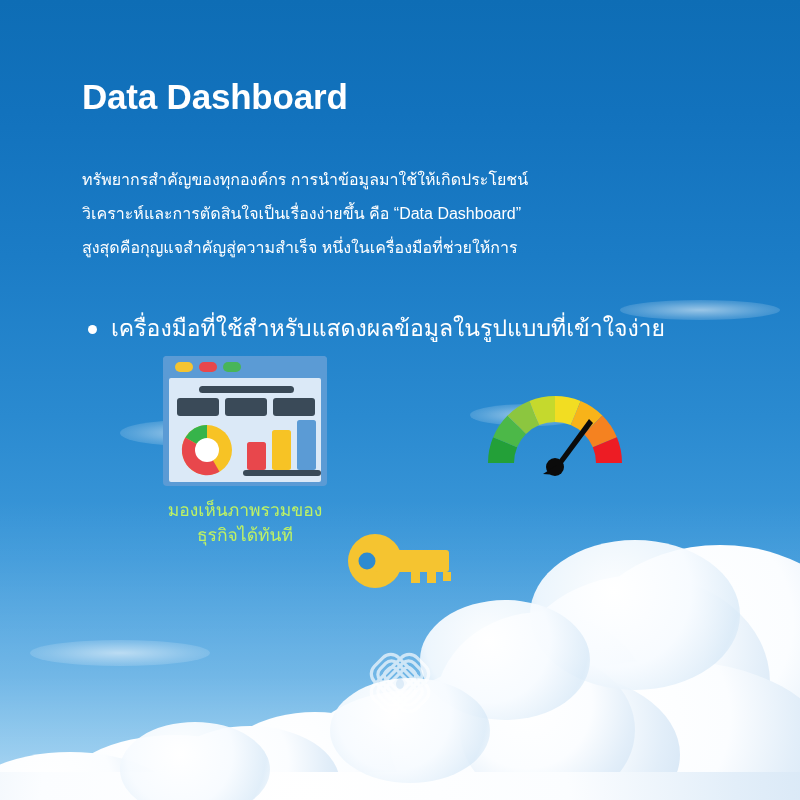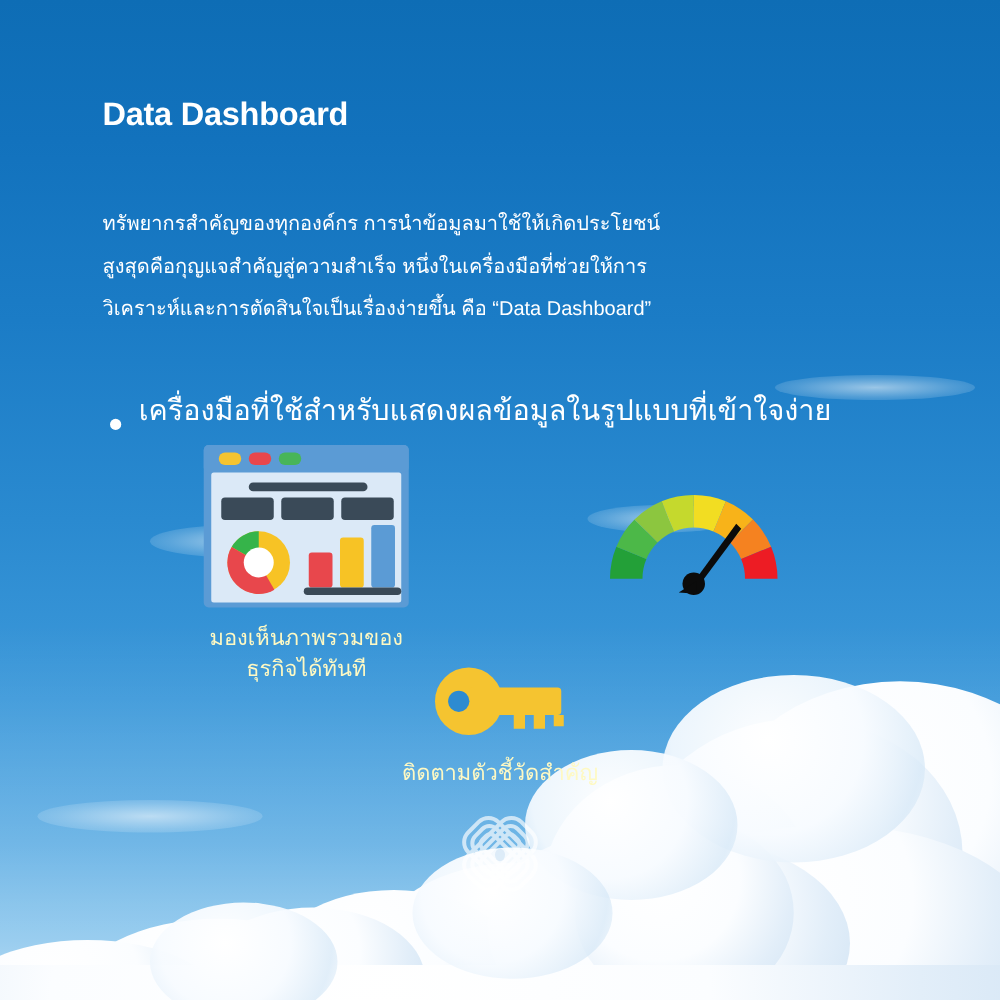--- a/index.html
+++ b/index.html
@@ -39,43 +39,43 @@
     background:radial-gradient(circle at 40% 34%, rgba(255,255,255,.98) 0%, rgba(247,251,255,.93) 48%, rgba(214,232,247,.72) 78%, rgba(198,223,243,0) 100%);
   }
   .wisp{
     position:absolute; border-radius:50%;
     background:radial-gradient(ellipse at 50% 50%, rgba(255,255,255,.55) 0%, rgba(255,255,255,.22) 55%, rgba(255,255,255,0) 100%);
   }
 
   
   #headline{
     position:absolute; left:82px; top:76px;
-    font-size:26px; font-weight:700; color:#ffffff;
+    font-size:35px; font-weight:700; color:#ffffff;
     letter-spacing:-.2px; line-height:1.2;
   }
   #intro{
     position:absolute; left:82px; top:163px; width:600px;
     font-size:16px; line-height:34px; color:#ffffff; font-weight:400;
   }
   #intro .ln{ display:block; white-space:nowrap; }
 
   #bullet-row{
     position:absolute; left:88px; top:312px;
-    display:flex; align-items:flex-end; gap:14px;
+    display:flex; align-items:flex-start; gap:14px;
   }
   #bullet-dot{
     width:9px; height:9px; border-radius:50%; background:#fff;
     margin-top:13px; flex:0 0 auto;
   }
   #bullet-text{ font-size:23px; line-height:32px; color:#ffffff; white-space:nowrap; }
 
   
   .feature{ position:absolute; text-align:center; }
   .feature .cap{
-    color:#fef9c3; font-size:17.5px; line-height:25px; white-space:nowrap;
+    color:#bef264; font-size:17.5px; line-height:25px; white-space:nowrap;
   }
   #feature-overview{ left:110px; top:352px; width:270px; }
   #feature-overview .art{ height:140px; display:flex; align-items:center; justify-content:center; }
   #feature-overview .cap{ margin-top:6px; }
 
   #feature-trend{ left:420px; top:352px; width:270px; }
   #feature-trend .art{ height:140px; display:flex; align-items:center; justify-content:center; }
   #feature-trend .cap{ margin-top:6px; }
 
   #feature-kpi{ left:265px; top:522px; width:270px; }
@@ -121,22 +121,22 @@
   <div class="wisp" style="left:120px; top:420px; width:140px; height:26px;"></div>
   <div class="wisp" style="left:470px; top:404px; width:120px; height:22px;"></div>
   <div class="wisp" style="left:620px; top:300px; width:160px; height:20px;"></div>
   <div class="wisp" style="left:30px;  top:640px; width:180px; height:26px;"></div>
 </div>
 
 <h1 id="headline">Data Dashboard</h1>
 
 <div id="intro">
   <span class="ln">ทรัพยากรสำคัญของทุกองค์กร การนำข้อมูลมาใช้ให้เกิดประโยชน์</span>
+  <span class="ln">วิเคราะห์และการตัดสินใจเป็นเรื่องง่ายขึ้น คือ “Data Dashboard”</span>
   <span class="ln">สูงสุดคือกุญแจสำคัญสู่ความสำเร็จ หนึ่งในเครื่องมือที่ช่วยให้การ</span>
-  <span class="ln">วิเคราะห์และการตัดสินใจเป็นเรื่องง่ายขึ้น คือ “Data Dashboard”</span>
 </div>
 
 <div id="bullet-row">
   <span id="bullet-dot"></span>
   <span id="bullet-text">เครื่องมือที่ใช้สำหรับแสดงผลข้อมูลในรูปแบบที่เข้าใจง่าย</span>
 </div>
 
 <div class="feature" id="feature-overview">
   <div class="art">
     <svg width="172" height="136" viewBox="0 0 172 136" aria-hidden="true">
@@ -212,23 +212,20 @@
         <rect x="30" y="22" width="74" height="22" rx="3"></rect>
 
         <path d="M66 44 l9 0 l0 11 l-9 0 Z"></path>
         <path d="M82 44 l9 0 l0 11 l-9 0 Z"></path>
         <path d="M98 44 l8 0 l0 9 l-8 0 Z"></path>
       </g>
 
       <circle cx="22" cy="33" r="8.5" fill="#2d8bd1"></circle>
     </svg>
   </div>
-  <div class="cap">
-    <span>ติดตามตัวชี้วัดสำคัญ</span>
-  </div>
 </div>
 
 <div id="brand-logo">
   <svg width="90" height="70" viewBox="0 0 90 70" aria-hidden="true">
     <g fill="none" stroke="#ffffff" stroke-width="3.2" stroke-linejoin="round" opacity=".92">
 
       <g transform="translate(45,35) rotate(-45)">
         <rect x="-30" y="-17" width="60" height="34" rx="11"></rect>
         <rect x="-24" y="-12" width="48" height="24" rx="8"></rect>
         <rect x="-18" y="-7" width="36" height="14" rx="5"></rect>

